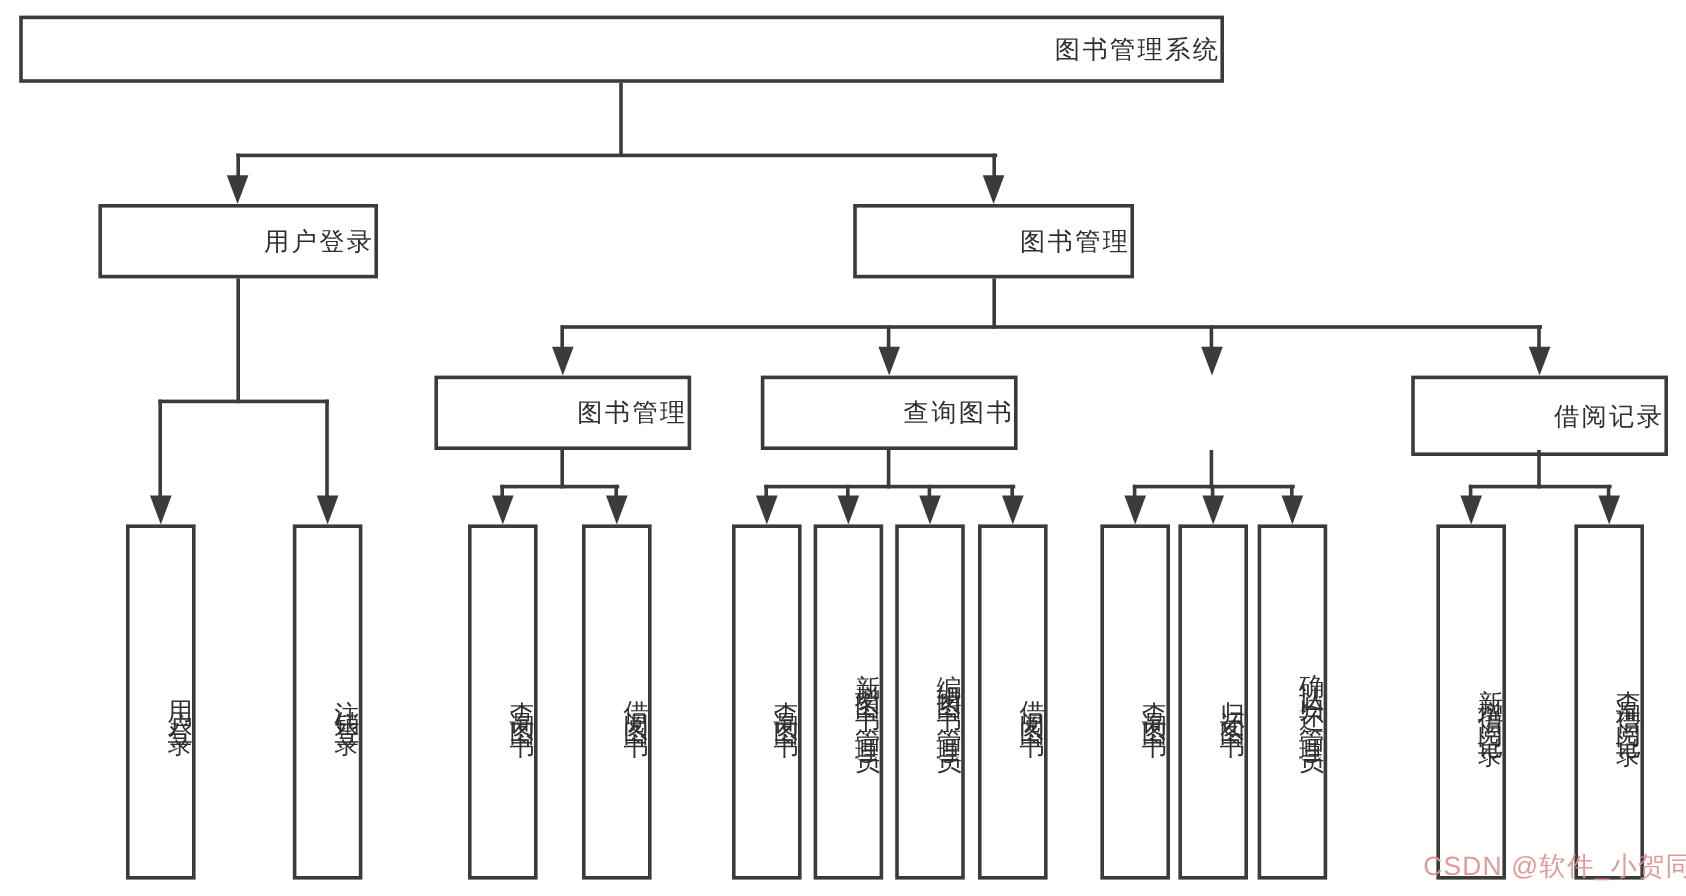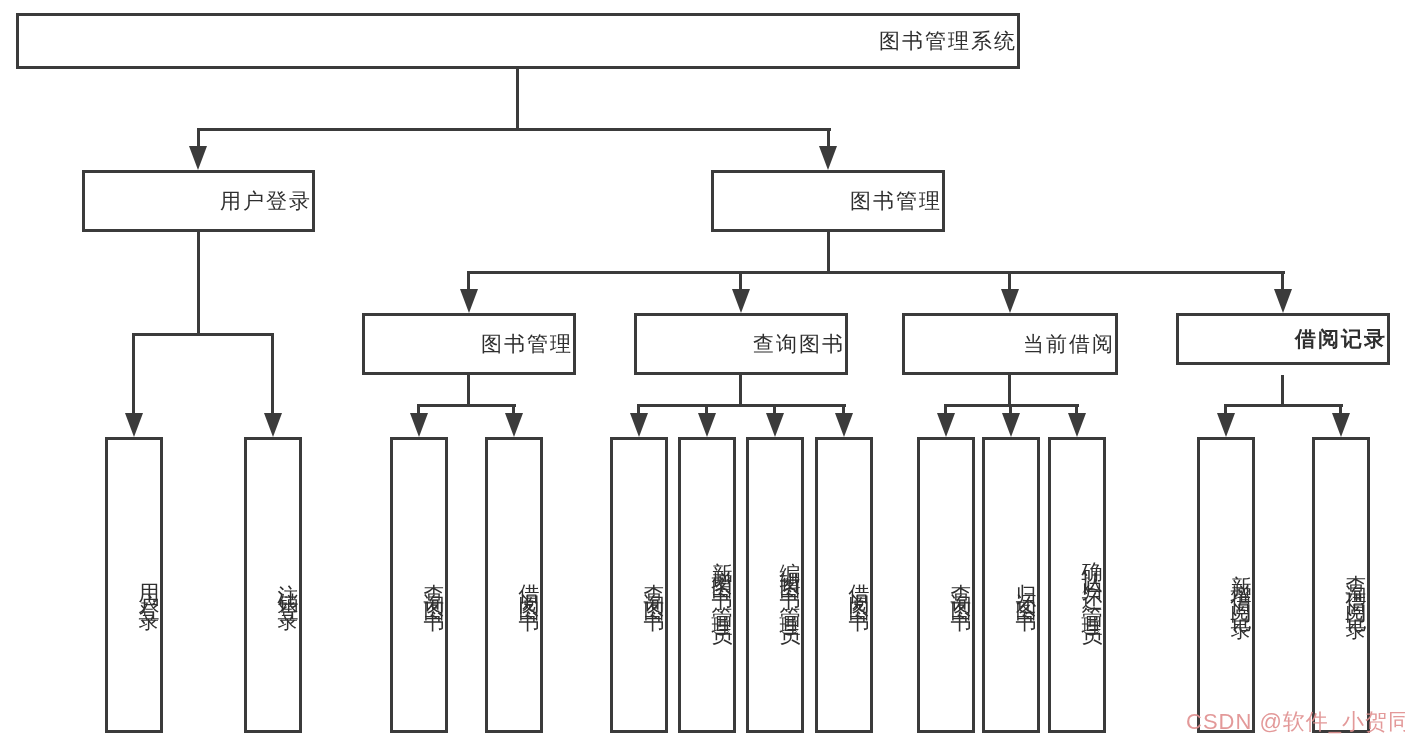--- a/index.html
+++ b/index.html
@@ -76,24 +76,21 @@
   <div class="arrow" style="left:1001px;top:289px;"></div>
   <div class="vl" style="left:1281px;top:271px;height:22px;"></div>
   <div class="arrow" style="left:1274px;top:289px;"></div>
 
   <div class="node" style="left:362px;top:313px;width:214px;height:62px;">
     <span class="lbl">图书管理</span>
   </div>
   <div class="node" style="left:634px;top:313px;width:214px;height:62px;">
     <span class="lbl">查询图书</span>
   </div>
-  <div class="node" style="left:902px;top:313px;width:216px;height:62px;">
-    <span class="lbl">当前借阅</span>
-  </div>
-  <div class="node" style="left:1176px;top:313px;width:214px;height:52px;font-weight:bold;">
+  <div class="node" style="left:1176px;top:313px;width:214px;height:67px;">
     <span class="lbl">借阅记录</span>
   </div>
 
   <div class="vl" style="left:467px;top:375px;height:32px;"></div>
   <div class="hl" style="left:417px;top:404px;width:99px;"></div>
   <div class="vl" style="left:417px;top:404px;height:12px;"></div>
   <div class="arrow" style="left:410px;top:413px;"></div>
   <div class="vl" style="left:512px;top:404px;height:12px;"></div>
   <div class="arrow" style="left:505px;top:413px;"></div>
 

